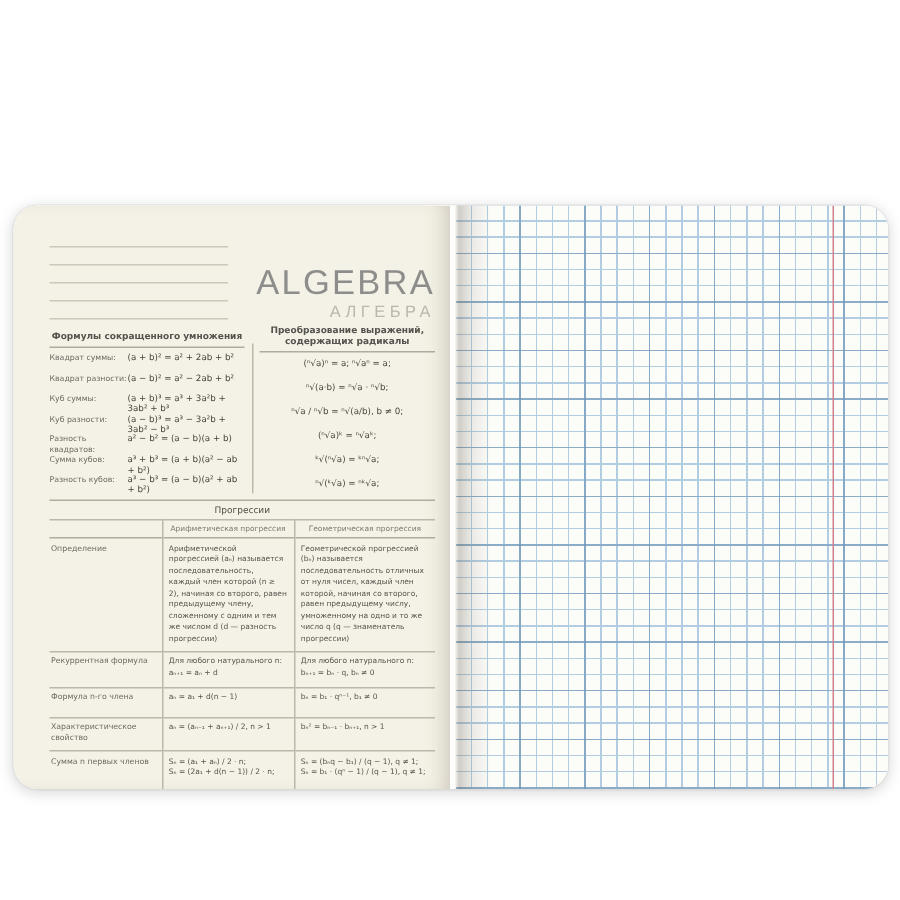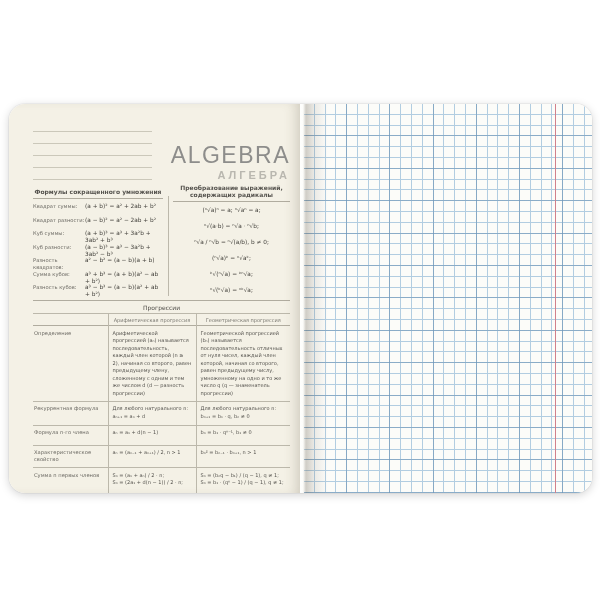--- a/index.html
+++ b/index.html
@@ -5,21 +5,21 @@
   :root{
     --page-cream:#f4f1e6;
     --grid-blue:#b2cde1;
     --margin-red:#d1808c;
     --rule-gray:#8f8a7c;
     --ink:#45433e;
     --ink-light:#6b6963;
   }
   *{margin:0;padding:0;box-sizing:border-box;}
   html,body{width:600px;height:600px;background:#ffffff;font-family:"DejaVu Sans",sans-serif;overflow:hidden;}
-  .canvas{position:relative;width:600px;height:440px;background:#ffffff;}
+  .canvas{position:relative;width:600px;height:440px;background:#ffffff;margin-top:33px;}
 
   .notebook{
     position:absolute;left:9px;top:104px;width:583px;height:389px;
     border-radius:16px;overflow:hidden;
     box-shadow:0 2px 10px rgba(0,0,0,0.18), 0 0 0 1px rgba(0,0,0,0.04);
   }
 
   
   .page-left{
     position:absolute;left:0;top:0;width:291px;height:100%;
@@ -27,21 +27,21 @@
     box-shadow:inset -10px 0 14px -8px rgba(90,80,60,0.28);
   }
   .wline{position:absolute;left:24px;width:119px;height:1px;background:#cbc8ba;}
 
   .title-block{position:absolute;top:40px;right:10px;text-align:right;}
   .page-title{
     font-family:"Liberation Sans",sans-serif;font-size:23px;font-weight:500;
     color:#8d8d8b;letter-spacing:1.5px;line-height:1;
   }
   .page-subtitle{
-    font-family:"Liberation Sans",sans-serif;font-size:11px;font-weight:700;
+    font-family:"Liberation Sans",sans-serif;font-size:11px;font-weight:400;
     color:#b9b7af;letter-spacing:3px;margin-top:3px;line-height:1;
   }
 
   .sec-header{font-size:6px;font-weight:bold;color:#55534e;text-align:center;line-height:1.2;white-space:pre-line;}
   .sec-rule{height:1px;background:rgba(120,115,100,0.55);margin-top:3px;}
 
   .mult-sec{position:absolute;left:24px;top:84px;width:130px;}
   .mult-rows{margin-top:4px;}
   .frow{display:flex;height:13.5px;align-items:flex-start;}
   .flabel{width:52px;flex:none;font-size:5.2px;color:var(--ink-light);line-height:1.3;}

